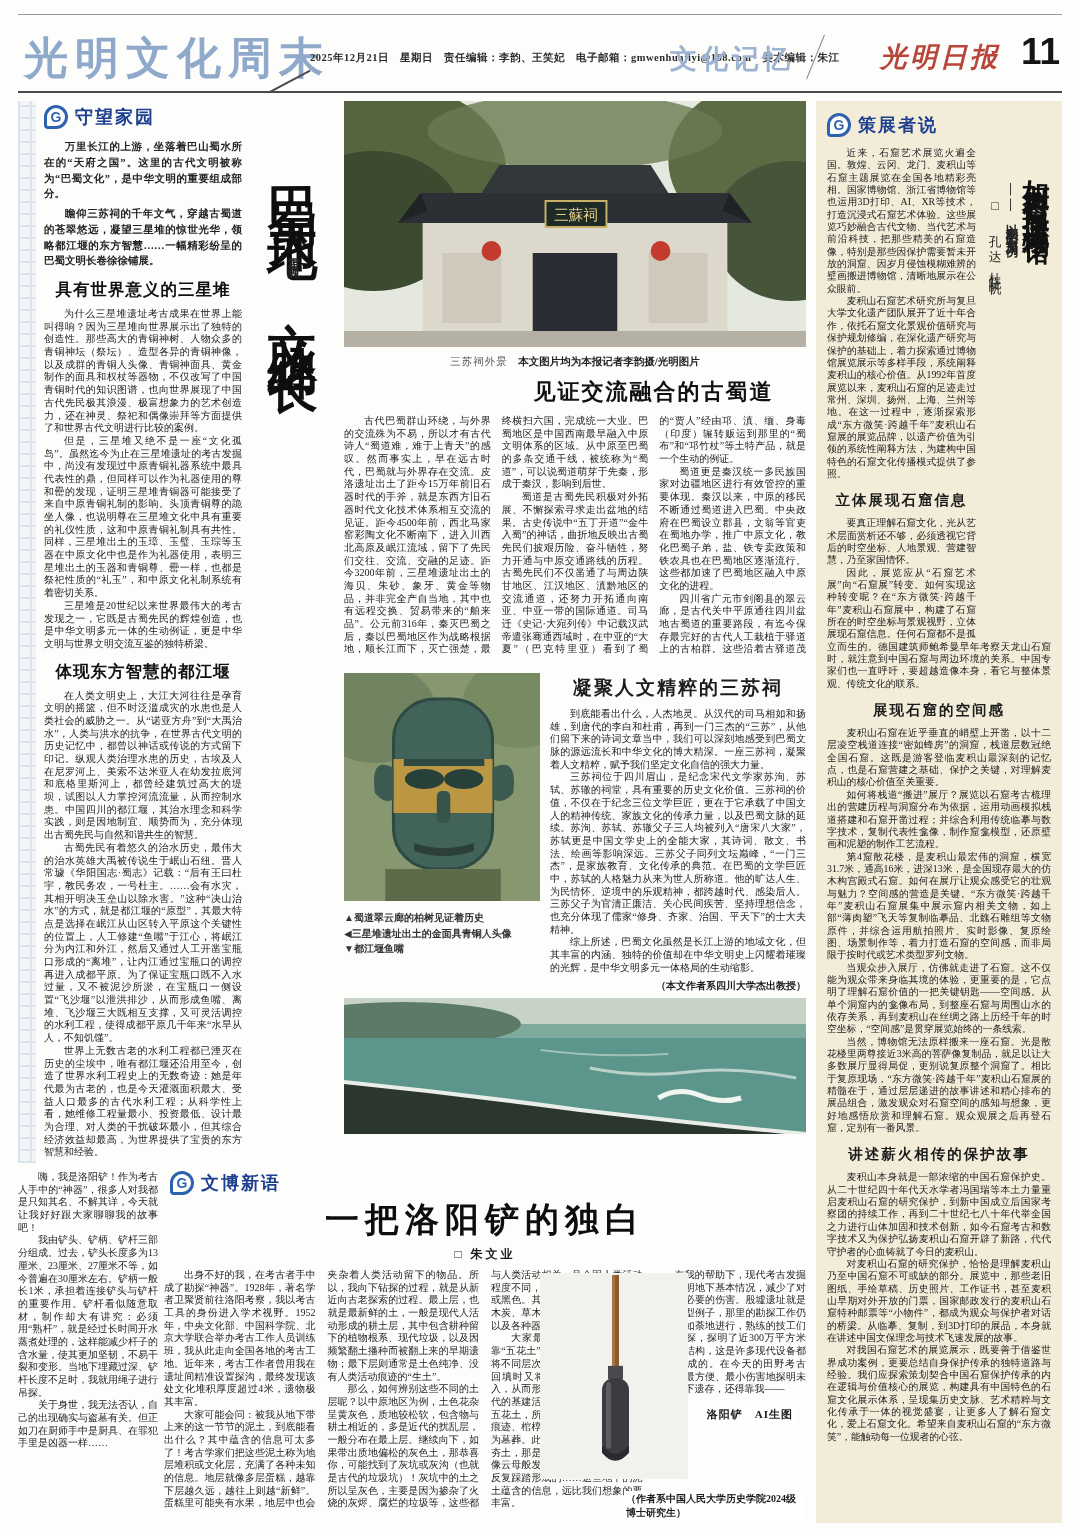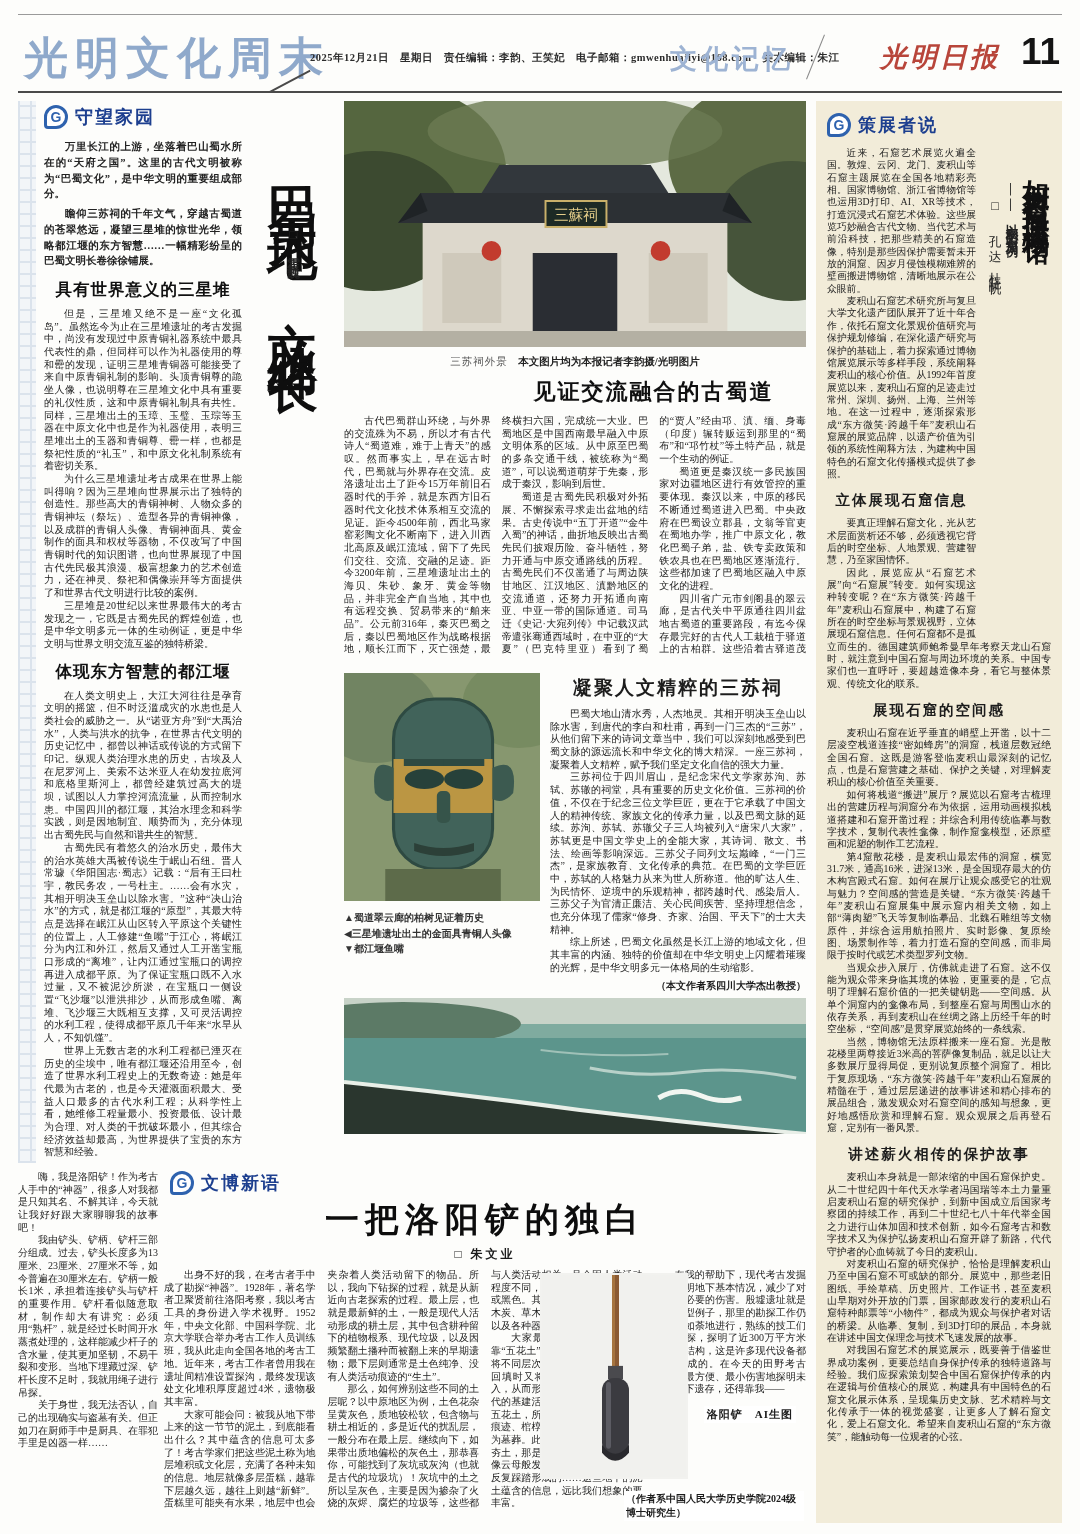--- a/index.html
+++ b/index.html
@@ -109,22 +109,22 @@
             <span class="glogo">G</span>
             <span class="lbl">守望家园</span>
           </div>
           <div class="intro">
               <p class="para">万里长江的上游，坐落着巴山蜀水所在的“天府之国”。这里的古代文明被称为“巴蜀文化”，是中华文明的重要组成部分。</p>
               <p class="para">瞻仰三苏祠的千年文气，穿越古蜀道的苍翠悠远，凝望三星堆的惊世光华，领略都江堰的东方智慧……一幅精彩纷呈的巴蜀文明长卷徐徐铺展。</p>
             </div>
 
           <h3 class="art-title">具有世界意义的三星堆</h3>
           <div class="bodytxt">
+              <p>为什么三星堆遗址考古成果在世界上能叫得响？因为三星堆向世界展示出了独特的创造性。那些高大的青铜神树、人物众多的青铜神坛（祭坛）、造型各异的青铜神像，以及成群的青铜人头像、青铜神面具、黄金制作的面具和权杖等器物，不仅改写了中国青铜时代的知识图谱，也向世界展现了中国古代先民极其浪漫、极富想象力的艺术创造力，还在神灵、祭祀和偶像崇拜等方面提供了和世界古代文明进行比较的案例。</p>
               <p>但是，三星堆又绝不是一座“文化孤岛”。虽然迄今为止在三星堆遗址的考古发掘中，尚没有发现过中原青铜礼器系统中最具代表性的鼎，但同样可以作为礼器使用的尊和罍的发现，证明三星堆青铜器可能接受了来自中原青铜礼制的影响。头顶青铜尊的跪坐人像，也说明尊在三星堆文化中具有重要的礼仪性质，这和中原青铜礼制具有共性。同样，三星堆出土的玉璋、玉璧、玉琮等玉器在中原文化中也是作为礼器使用，表明三星堆出土的玉器和青铜尊、罍一样，也都是祭祀性质的“礼玉”，和中原文化礼制系统有着密切关系。</p>
-              <p>为什么三星堆遗址考古成果在世界上能叫得响？因为三星堆向世界展示出了独特的创造性。那些高大的青铜神树、人物众多的青铜神坛（祭坛）、造型各异的青铜神像，以及成群的青铜人头像、青铜神面具、黄金制作的面具和权杖等器物，不仅改写了中国青铜时代的知识图谱，也向世界展现了中国古代先民极其浪漫、极富想象力的艺术创造力，还在神灵、祭祀和偶像崇拜等方面提供了和世界古代文明进行比较的案例。</p>
               <p>三星堆是20世纪以来世界最伟大的考古发现之一，它既是古蜀先民的辉煌创造，也是中华文明多元一体的生动例证，更是中华文明与世界文明交流互鉴的独特桥梁。</p>
             </div>
 
           <h3 class="art-title">体现东方智慧的都江堰</h3>
           <div class="bodytxt">
               <p>在人类文明史上，大江大河往往是孕育文明的摇篮，但不时泛滥成灾的水患也是人类社会的威胁之一。从“诺亚方舟”到“大禹治水”，人类与洪水的抗争，在世界古代文明的历史记忆中，都曾以神话或传说的方式留下印记。纵观人类治理水患的历史，古埃及人在尼罗河上、美索不达米亚人在幼发拉底河和底格里斯河上，都曾经建筑过高大的堤坝，试图以人力掌控河流流量，从而控制水患。中国四川的都江堰，其治水理念和科学实践，则是因地制宜、顺势而为，充分体现出古蜀先民与自然和谐共生的智慧。</p>
               <p>古蜀先民有着悠久的治水历史，最伟大的治水英雄大禹被传说生于岷山石纽。晋人常璩《华阳国志·蜀志》记载：“后有王曰杜宇，教民务农，一号杜主。……会有水灾，其相开明决玉垒山以除水害。”这种“决山治水”的方式，就是都江堰的“原型”，其最大特点是选择在岷江从山区转入平原这个关键性的位置上，人工修建“鱼嘴”于江心，将岷江分为内江和外江，然后又通过人工开凿宝瓶口形成的“离堆”，让内江通过宝瓶口的调控再进入成都平原。为了保证宝瓶口既不入水过量，又不被泥沙所淤，在宝瓶口一侧设置“飞沙堰”以泄洪排沙，从而形成鱼嘴、离堆、飞沙堰三大既相互支撑，又可灵活调控的水利工程，使得成都平原几千年来“水旱从人，不知饥馑”。</p>
               <p>世界上无数古老的水利工程都已湮灭在历史的尘埃中，唯有都江堰还沿用至今，创造了世界水利工程史上的无数奇迹：她是年代最为古老的，也是今天灌溉面积最大、受益人口最多的古代水利工程；从科学性上看，她维修工程量最小、投资最低、设计最为合理、对人类的干扰破坏最小，但其综合经济效益却最高，为世界提供了宝贵的东方智慧和经验。</p>
             </div>
         </div>
@@ -194,21 +194,21 @@
               </svg>
               <div style="margin-top:5px;">
                   <div class="cap-line">▲蜀道翠云廊的柏树见证着历史</div>
                   <div class="cap-line">◀三星堆遗址出土的金面具青铜人头像</div>
                   <div class="cap-line">▼都江堰鱼嘴</div>
                 </div>
             </div>
             <div class="mid-right">
               <h2 class="feat-h3">凝聚人文精粹的三苏祠</h2>
               <div class="bodytxt">
-                  <p>巴蜀大地山清水秀，人杰地灵。其相开明决玉垒山以除水害，到唐代的李白和杜甫，再到一门三杰的“三苏”，从他们留下来的诗词文章当中，我们可以深刻地感受到巴蜀文脉的源远流长和中华文化的博大精深。一座三苏祠，凝聚着人文精粹，赋予我们坚定文化自信的强大力量。</p>
+                  <p>到底能看出什么，人杰地灵。从汉代的司马相如和扬雄，到唐代的李白和杜甫，再到一门三杰的“三苏”，从他们留下来的诗词文章当中，我们可以深刻地感受到巴蜀文脉的源远流长和中华文化的博大精深。一座三苏祠，凝聚着人文精粹，赋予我们坚定文化自信的强大力量。</p>
                   <p>三苏祠位于四川眉山，是纪念宋代文学家苏洵、苏轼、苏辙的祠堂，具有重要的历史文化价值。三苏祠的价值，不仅在于纪念三位文学巨匠，更在于它承载了中国文人的精神传统、家族文化的传承力量，以及巴蜀文脉的延续。苏洵、苏轼、苏辙父子三人均被列入“唐宋八大家”，苏轼更是中国文学史上的全能大家，其诗词、散文、书法、绘画等影响深远。三苏父子同列文坛巅峰，“一门三杰”，是家族教育、文化传承的典范。在巴蜀的文学巨匠中，苏轼的人格魅力从来为世人所称道。他的旷达人生、为民情怀、逆境中的乐观精神，都跨越时代、感染后人。三苏父子为官清正廉洁、关心民间疾苦、坚持理想信念，也充分体现了儒家“修身、齐家、治国、平天下”的士大夫精神。</p>
                   <p>综上所述，巴蜀文化虽然是长江上游的地域文化，但其丰富的内涵、独特的价值却在中华文明史上闪耀着璀璨的光辉，是中华文明多元一体格局的生动缩影。</p>
                 </div>
               <div class="credit-line">（本文作者系四川大学杰出教授）</div>
             </div>
           </div>
 
           
           <svg width="100%" height="136" viewBox="0 0 470 136" preserveAspectRatio="none" style="margin-top:5px;">
             <rect width="470" height="136" fill="#7fab9f"></rect>

